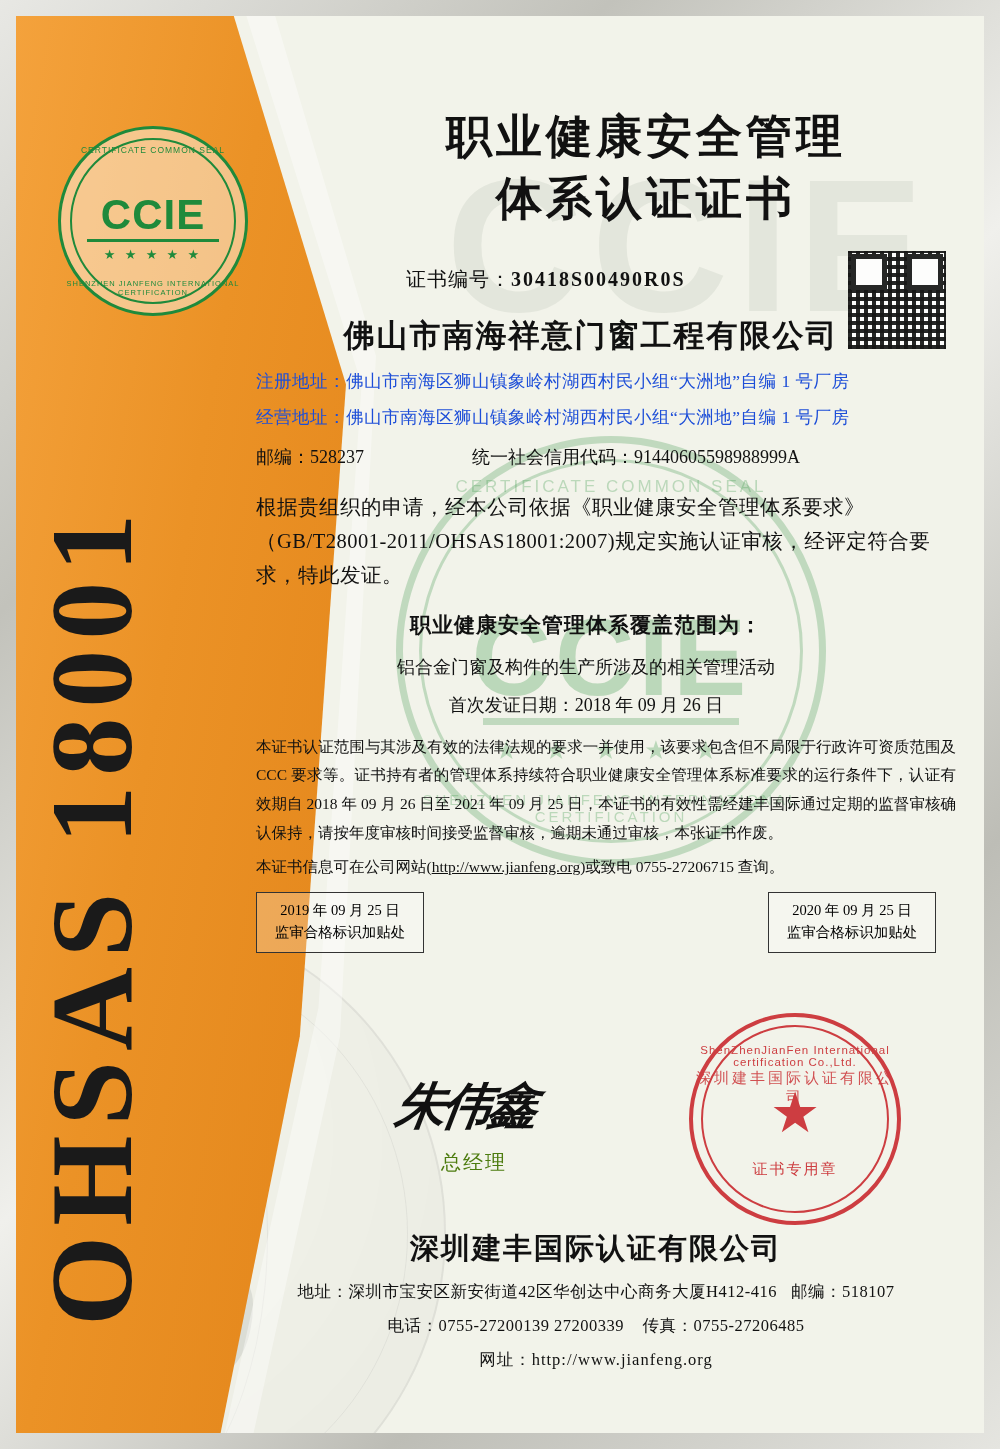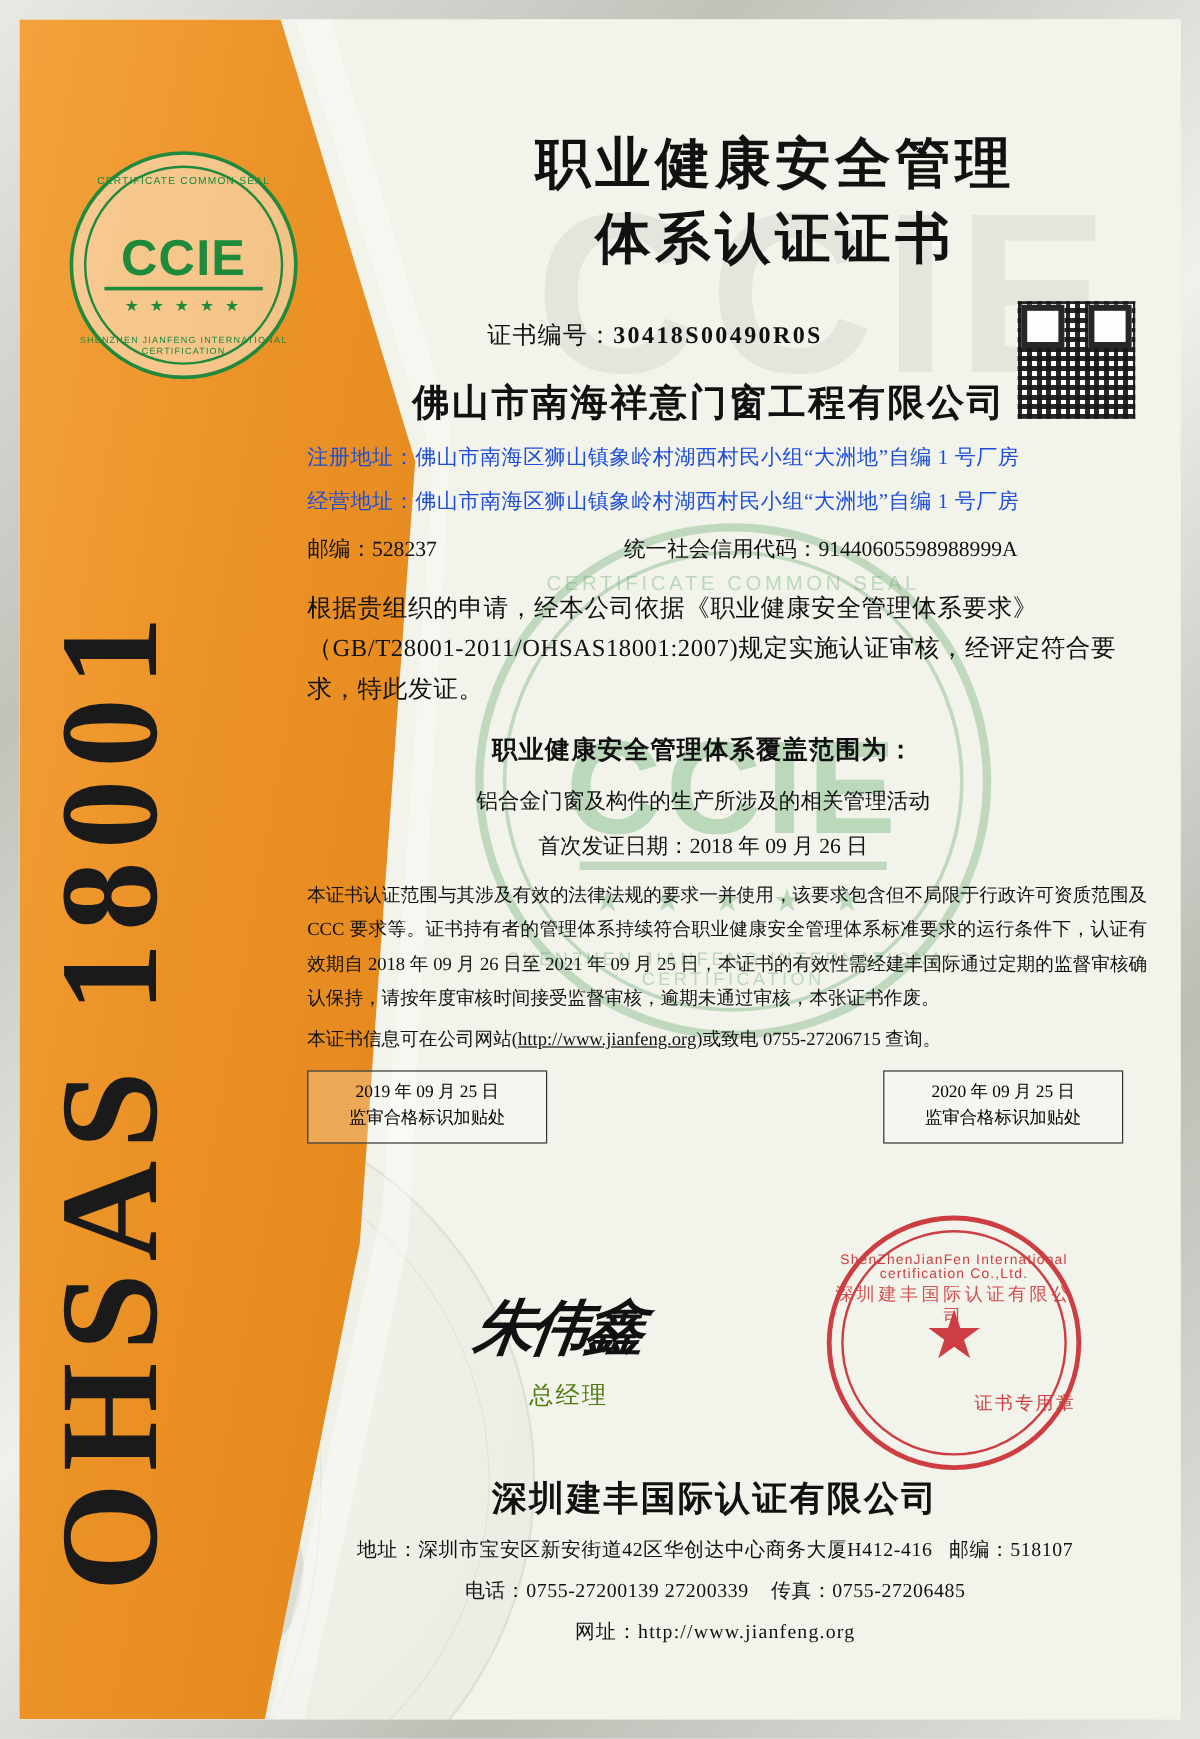--- a/index.html
+++ b/index.html
@@ -228,21 +228,21 @@
     white-space: nowrap;
   }
   .addr-line .lbl { display: inline-block; }
   .row-two {
     margin-top: 16px;
     font-size: 18px;
     color: #111;
     display: flex;
     gap: 60px;
   }
-  .row-two .right { margin-left: 96px; text-align: center; }
+  .row-two .right { margin-left: 48px; text-align: center; }
   .para {
     margin-top: 22px;
     font-size: 20.5px;
     line-height: 1.65;
     color: #111;
     letter-spacing: .5px;
   }
   .scope-title {
     margin-top: 18px;
     text-align: center;
@@ -278,21 +278,21 @@
     color: #111; text-decoration: underline;
   }
   .stamp-boxes {
     margin-top: 10px;
     display: flex;
     justify-content: space-between;
     padding-right: 20px;
   }
   .stamp-box {
     border: 1px solid #333;
-    width: 200px;
+    width: 168px;
     padding: 7px 4px 9px;
     text-align: center;
     font-size: 14.5px;
     line-height: 1.5;
     background: rgba(255,255,255,0.25);
   }
   
   .sig-wrap {
     position: relative;
     margin-top: 120px;
@@ -329,21 +329,21 @@
     position: absolute; left: 8px; top: 8px; right: 8px; bottom: 8px;
     border-radius: 50%; border: 2px solid #c8252a;
   }
   .redstamp .star {
     position: absolute; left: 50%; top: 50%;
     transform: translate(-50%,-60%);
     font-size: 56px; color: #c8252a; line-height: 1;
   }
   .redstamp .red-text-bottom {
     position: absolute; left: 0; right: 0; bottom: 42px;
-    text-align: right; font-size: 15px; letter-spacing: 2px;
+    text-align: center; font-size: 15px; letter-spacing: 2px;
     font-family: "Liberation Serif", serif;
   }
   .redstamp .red-arc-top, .redstamp .red-arc-bottom {
     position: absolute; left: 0; right: 0; text-align: center;
     font-family: "Liberation Sans", sans-serif; font-size: 11.5px; letter-spacing: 1px;
   }
   .redstamp .red-arc-top { top: 27px; }
   .redstamp .cn-vert {
     position: absolute; left: 0; right: 0; top: 52px;
     text-align: center; font-size: 15px; color: #c8252a; letter-spacing: 3px;

